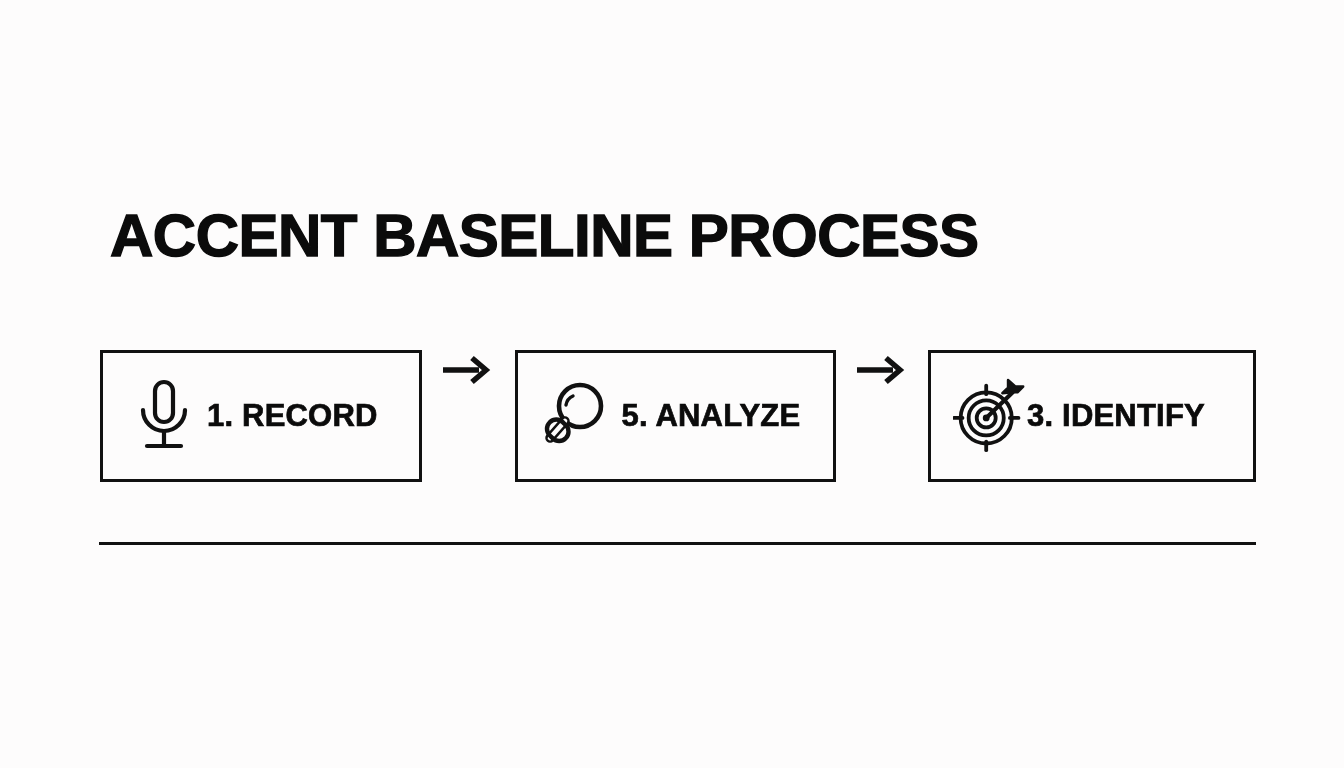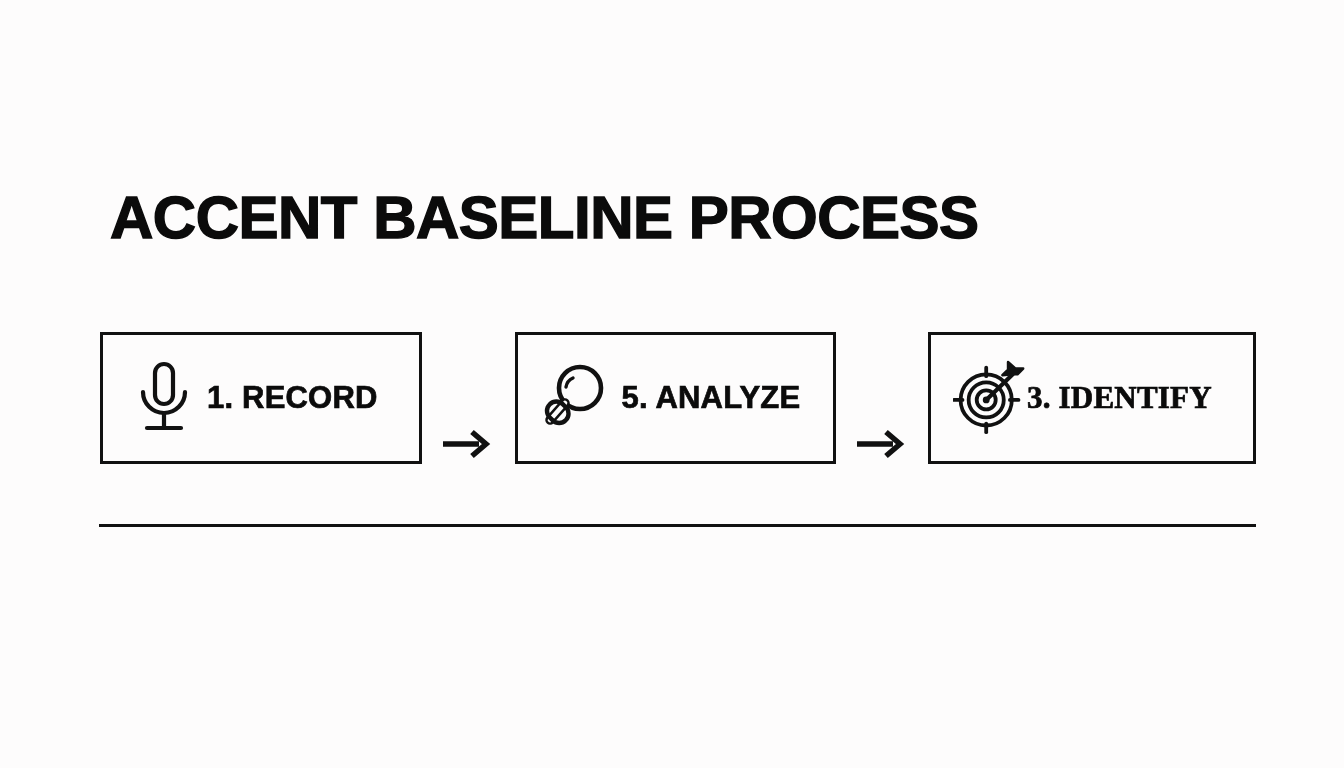--- a/index.html
+++ b/index.html
@@ -12,20 +12,21 @@
     background: #fdfcfc;
     font-family: "Liberation Sans", sans-serif;
     overflow: hidden;
   }
 
   #slide {
     position: relative;
     width: 1344px;
     height: 704px;
     background: #fdfcfc;
+    margin-top: 18px;
   }
 
   
   .title {
     position: absolute;
     left: 110px;
     top: 186px;
     font-family: "Liberation Sans", sans-serif;
     font-size: 60px;
     font-weight: 700;
@@ -38,21 +39,21 @@
 
   
   .flow {
     position: absolute;
     left: 100px;
     top: 332px;
     width: 1156px;
     height: 132px;
     display: flex;
     flex-direction: row;
-    align-items: flex-end;
+    align-items: flex-start;
     justify-content: space-between;
   }
 
   .step-box {
     box-sizing: border-box;
     height: 132px;
     border: 3px solid #111111;
     background: transparent;
     display: flex;
     flex-direction: row;
@@ -80,21 +81,21 @@
     font-family: "Liberation Sans", sans-serif;
     font-size: 31px;
     font-weight: 700;
     letter-spacing: 0.2px;
     color: #0b0b0b;
     white-space: nowrap;
     margin-left: 6px;
     -webkit-text-stroke: 0.7px #0b0b0b;
   }
   .step-box.b2 .step-label { margin-left: 12px; }
-  .step-box.b3 .step-label { margin-left: 0px; font-family: Liberation Serif, serif; }
+  .step-box.b3 .step-label { margin-left: 0px; }
 
   .flow-arrow {
     flex: 0 0 auto;
     width: 62px;
     height: 40px;
     display: flex;
     align-items: center;
     justify-content: center;
   }
 

